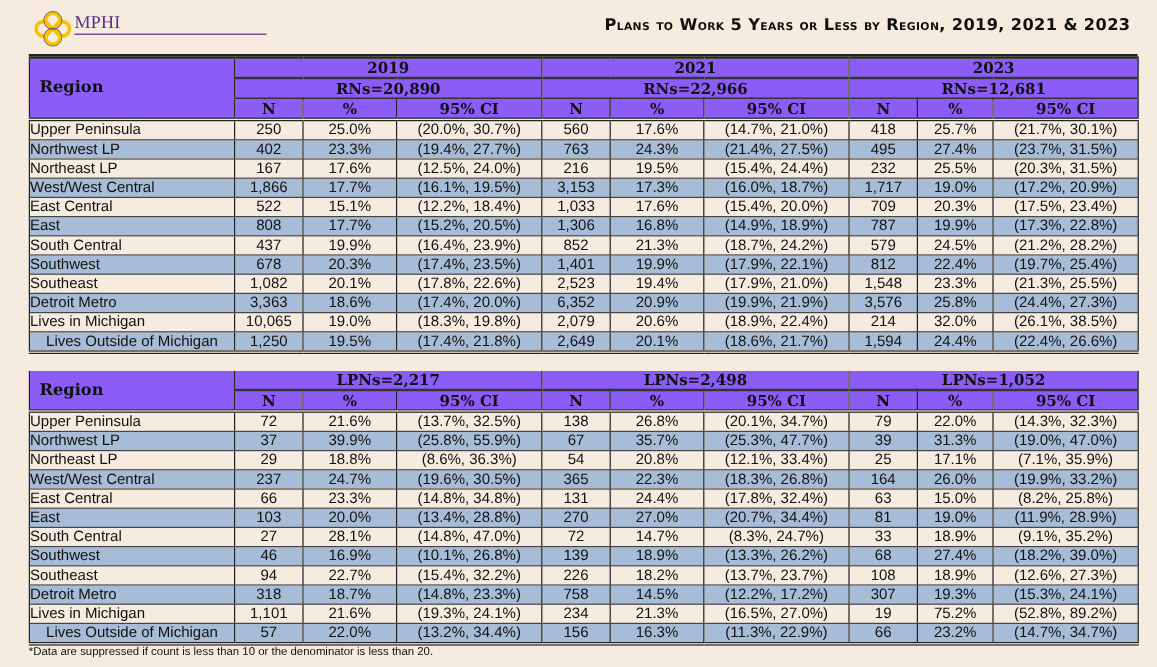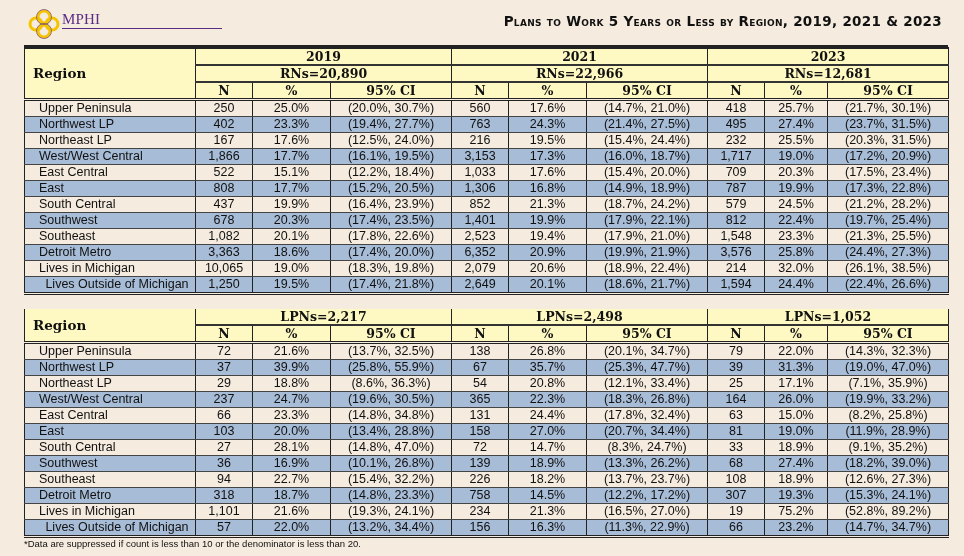--- a/index.html
+++ b/index.html
@@ -9,24 +9,24 @@
   }
   .logo { position:absolute; left:28px; top:9px; width:230px; height:36px; }
   .logo svg { position:absolute; left:0; top:0; }
   .logo .mphi { position:absolute; left:34px; top:2px; font-family:"Liberation Serif", serif; font-size:15px; color:#5b2c86; letter-spacing:0.2px; }
   .logo .mphi-line { position:absolute; left:34px; top:19px; width:160px; height:1px; background:#5b2c86; }
   .logo .sub { position:absolute; left:34px; top:22px; font-size:10.5px; color:#5b2c86; white-space:nowrap; }
   .title { position:absolute; right:22px; top:14px; text-align:right; font-family:"DejaVu Sans", sans-serif; font-weight:bold; font-variant:small-caps; font-size:13.5px; color:#111; line-height:15px; letter-spacing:0.3px; }
   .topline { position:absolute; left:24px; top:45px; width:924px; height:2px; background:#222; }
   table { position:absolute; left:24px; border-collapse:collapse; table-layout:fixed; width:924px; }
   td, th { padding:0; height:15px; font-size:12.5px; line-height:15px; border-left:1px solid #222; border-right:1px solid #222; white-space:nowrap; overflow:hidden; }
-  th { background:#fef9c3; font-family:"DejaVu Serif", serif; font-weight:bold; font-size:12.5px; color:#111; }
+  th { background:#8b5cf6; font-family:"DejaVu Serif", serif; font-weight:bold; font-size:12.5px; color:#111; }
   th.region { text-align:left; padding-left:8px; font-size:13.5px; }
   td { text-align:center; color:#111; }
-  td.rname { text-align:left; padding-left:14px;margin-top:30px; }
+  td.rname { text-align:left; padding-left:0;margin-top:30px; }
   tr.odd td { background:#f5ebde; }
   tr.even td { background:#a7bcd7; }
   .hdr-year th, .hdr-rn th { border-bottom:2px solid #333; }
   .hdr-col th { border-bottom:3px double #222; border-top:0; }
   .hdr-year th { border-top:2px solid #222; }
   tr.data td { border-bottom:1px solid #444; }
   tr.last td { border-bottom:3px double #222;text-align:center; }
   th.region { border-bottom:3px double #222 !important; }
   .footnote { position:absolute; left:24px; top:538px; font-size:9.5px; color:#111; }
 </style>
@@ -332,42 +332,42 @@
         <td>(17.8%, 32.4%)</td>
         <td>63</td>
         <td>15.0%</td>
         <td>(8.2%, 25.8%)</td>
       </tr>
       <tr class="even data">
         <td class="rname">East</td>
         <td>103</td>
         <td>20.0%</td>
         <td>(13.4%, 28.8%)</td>
-        <td>158</td>
+        <td>270</td>
         <td>27.0%</td>
         <td>(20.7%, 34.4%)</td>
         <td>81</td>
         <td>19.0%</td>
         <td>(11.9%, 28.9%)</td>
       </tr>
       <tr class="odd data">
         <td class="rname">South Central</td>
         <td>27</td>
         <td>28.1%</td>
         <td>(14.8%, 47.0%)</td>
         <td>72</td>
         <td>14.7%</td>
         <td>(8.3%, 24.7%)</td>
         <td>33</td>
         <td>18.9%</td>
         <td>(9.1%, 35.2%)</td>
       </tr>
       <tr class="even data">
         <td class="rname">Southwest</td>
-        <td>36</td>
+        <td>46</td>
         <td>16.9%</td>
         <td>(10.1%, 26.8%)</td>
         <td>139</td>
         <td>18.9%</td>
         <td>(13.3%, 26.2%)</td>
         <td>68</td>
         <td>27.4%</td>
         <td>(18.2%, 39.0%)</td>
       </tr>
       <tr class="odd data">

